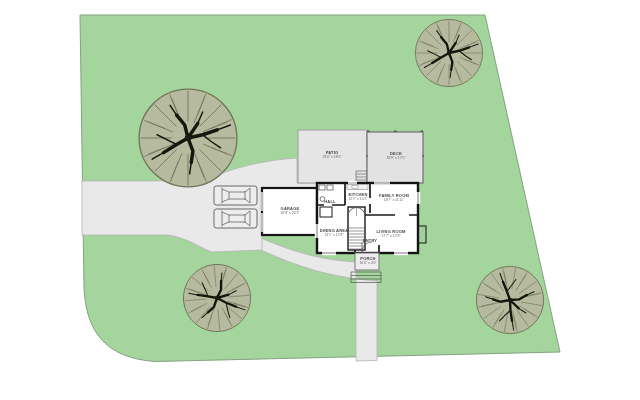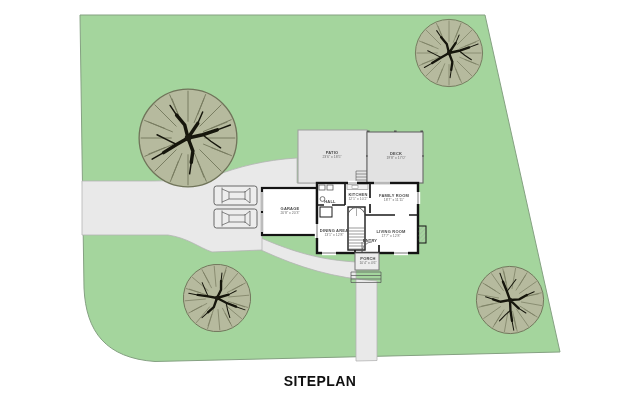--- a/index.html
+++ b/index.html
@@ -186,14 +186,13 @@
     <span class="ldim">17'7" x 12'8"</span>
   </div>
   <div class="lbl" style="left:370px;top:241px">
     <span class="lname">ENTRY</span>
   </div>
   <div class="lbl" style="left:368px;top:261px">
     <span class="lname">PORCH</span>
     <span class="ldim">10'4" x 4'6"</span>
   </div>
 
-  <div class="title">SITEPLAN</div>
 </div>
 
 </body></html>

